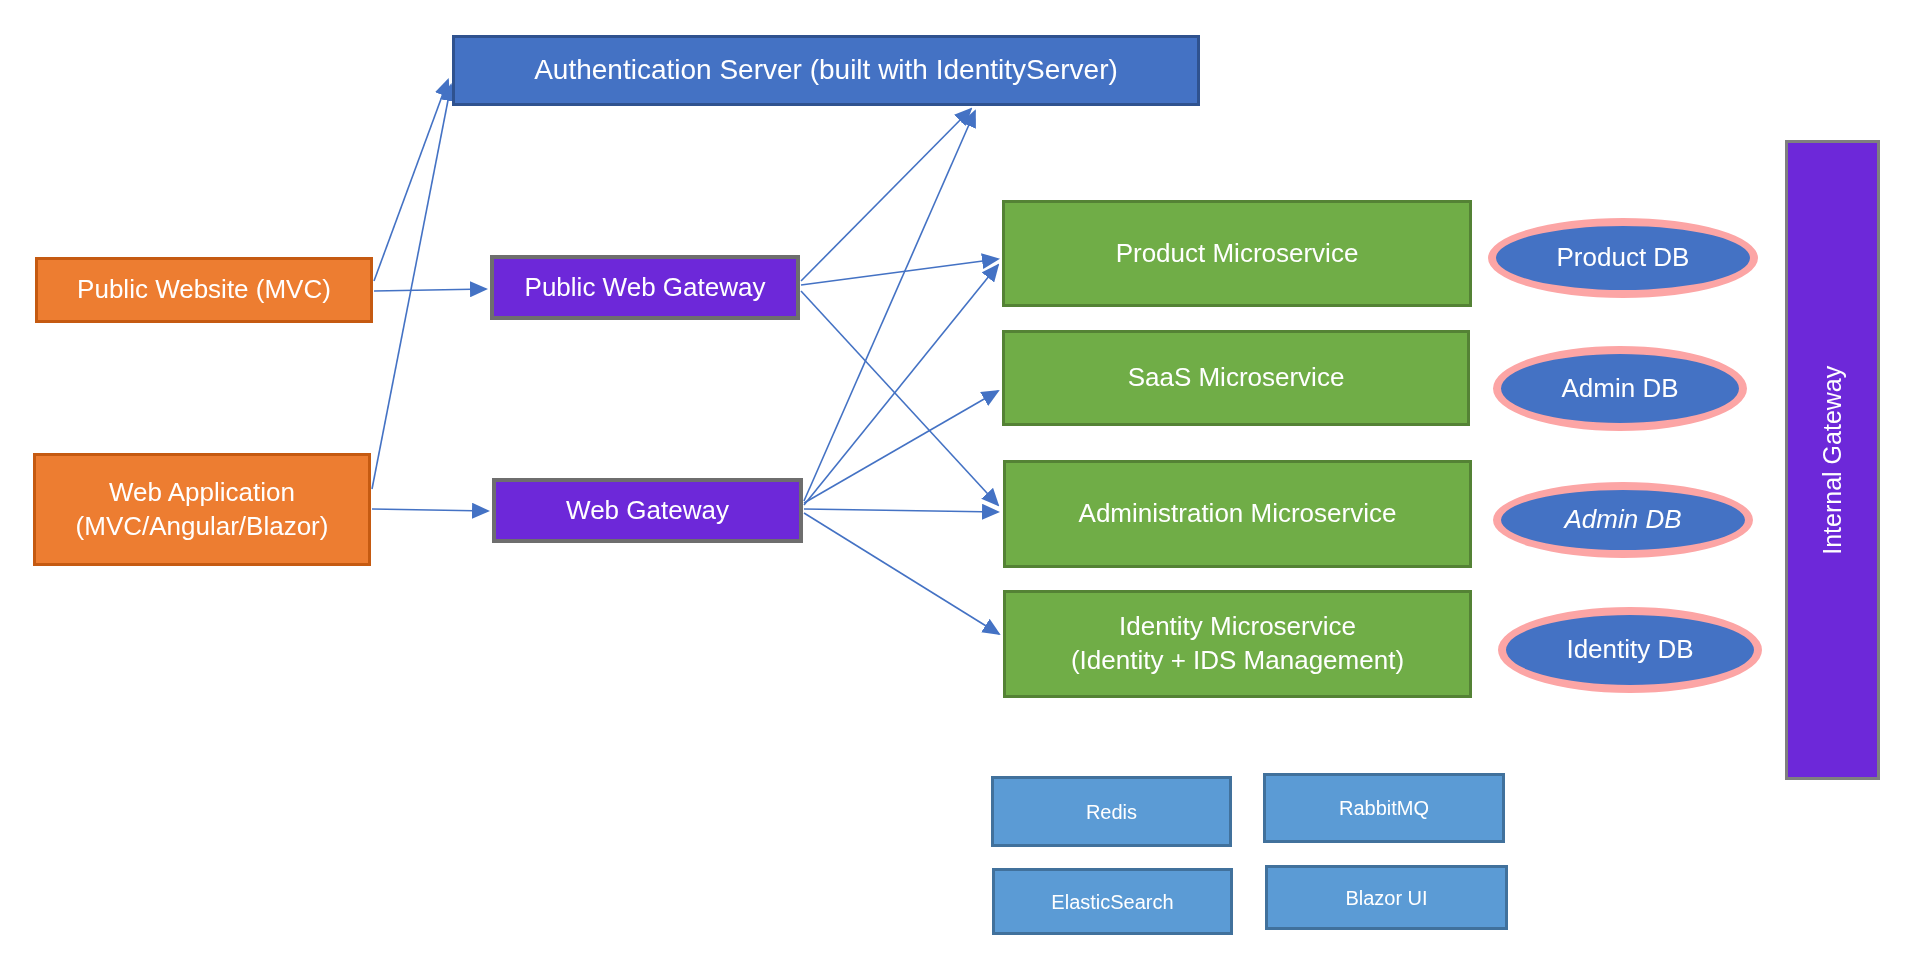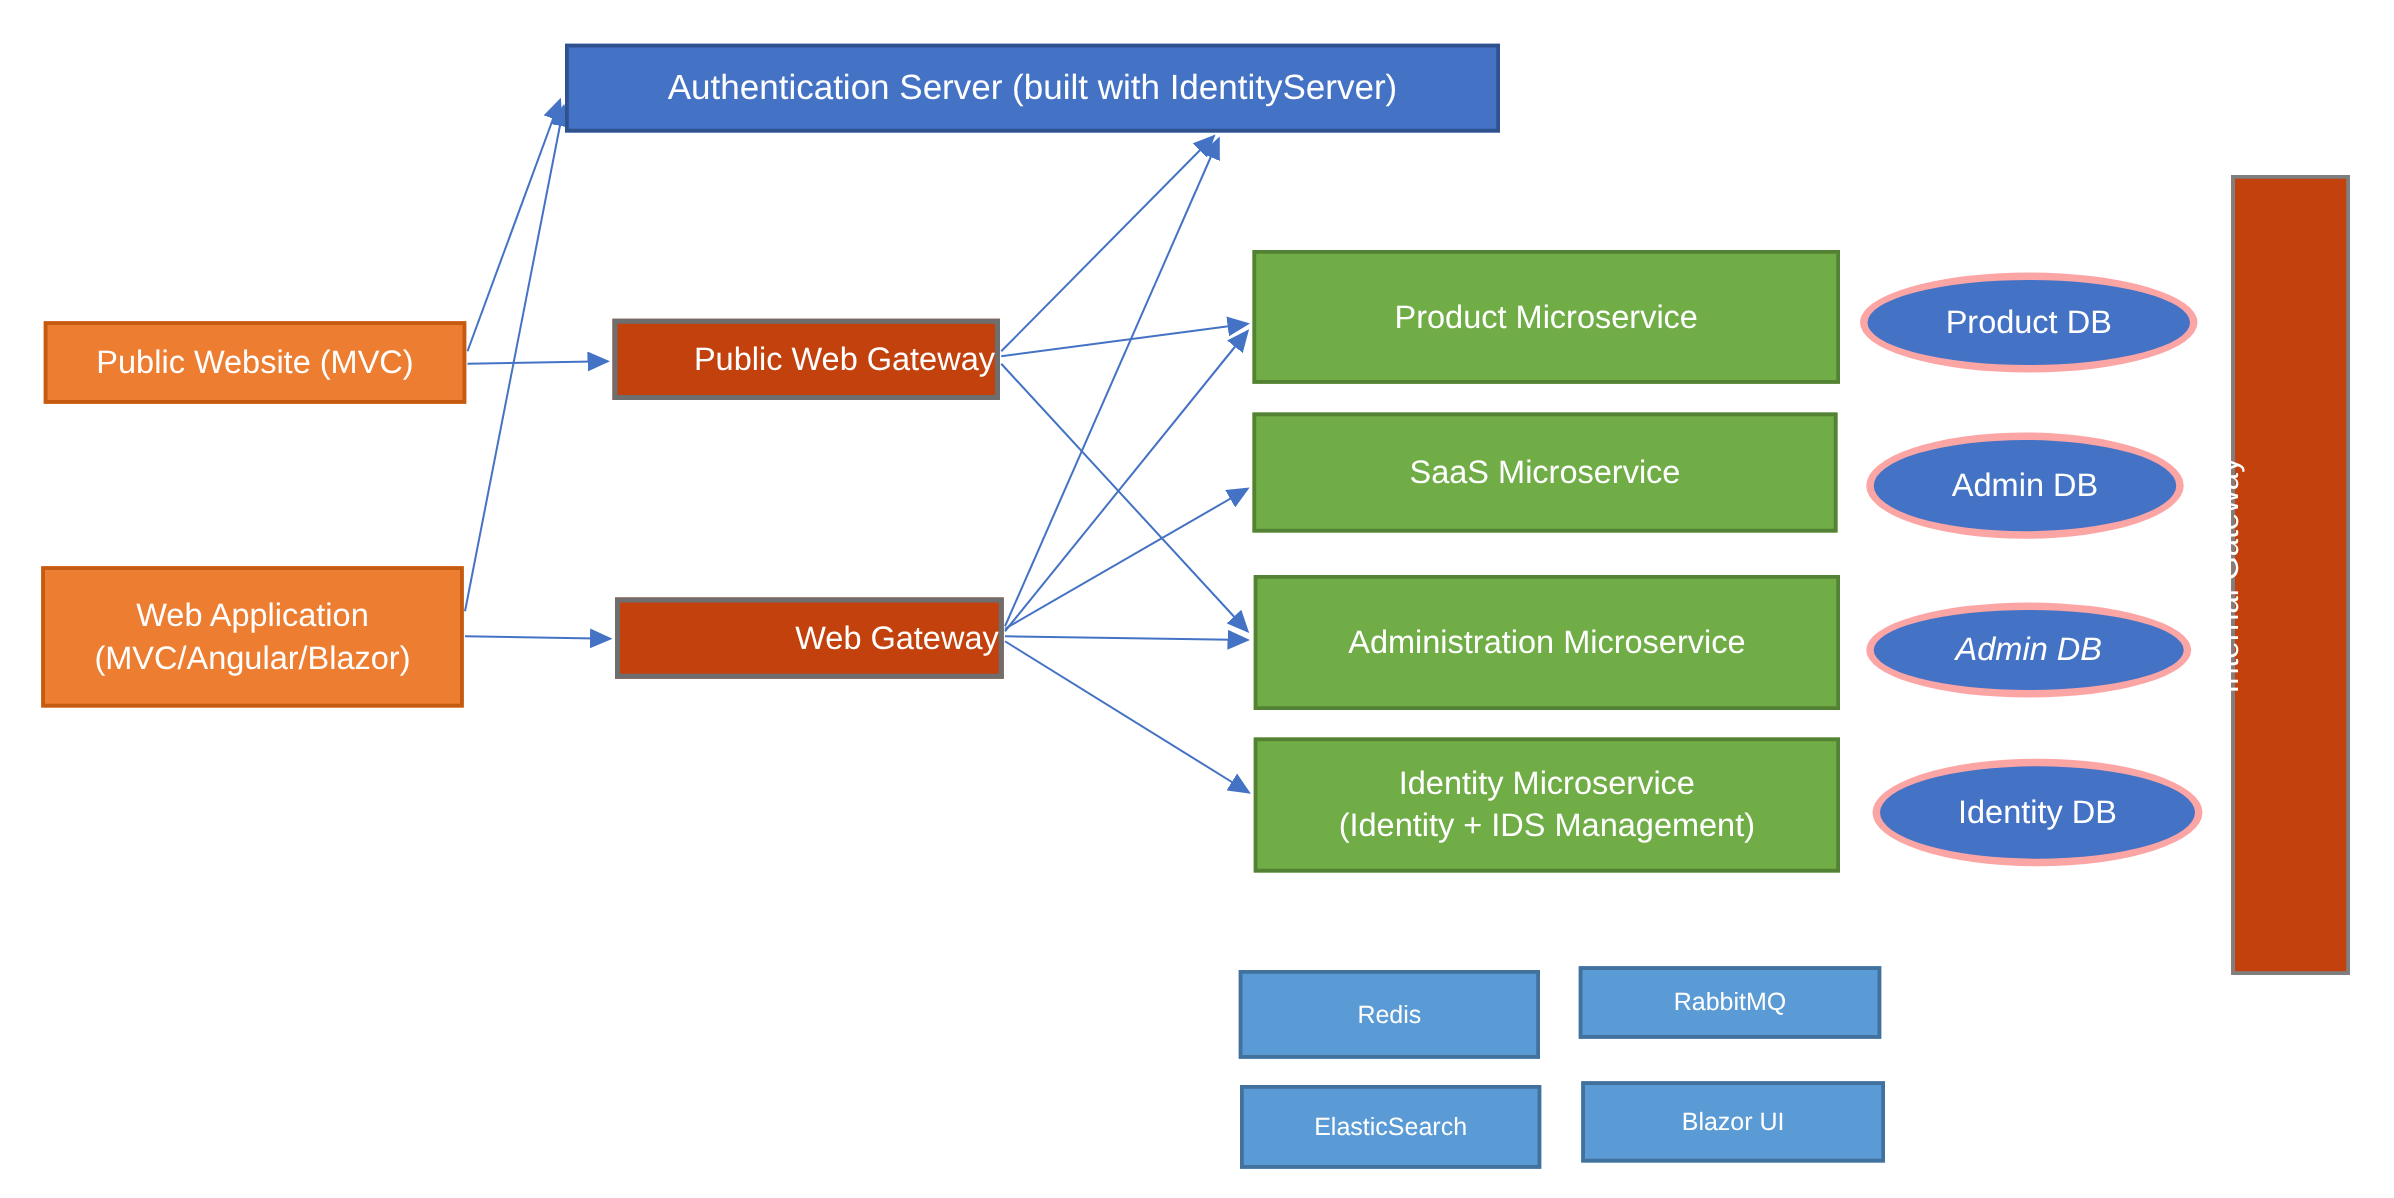--- a/index.html
+++ b/index.html
@@ -12,24 +12,24 @@
   }
   #edges-layer { position:absolute; left:0; top:0; z-index:0; }
   .node {
     position:absolute; box-sizing:border-box;
     display:flex; align-items:center; justify-content:center;
     color:#ffffff; text-align:center; z-index:1;
     font-size:26px; line-height:1.3;
   }
   .blue   { background:#4472C4; border:3px solid #2F528F; }
   .orange { background:#ED7D31; border:3px solid #C55A11; }
-  .gray   { background:#c2410c; border:4px solid #6E6E6E;justify-content:flex-end; }
+  .gray   { background:#6d28d9; border:4px solid #6E6E6E; }
   .green  { background:#70AD47; border:3px solid #548235; }
   .lblue  { background:#5B9BD5; border:3px solid #41719C; font-size:20px; }
-  .ellipse{ background:#4472C4; border:6px solid #fca5a5; border-radius:50%; }
+  .ellipse{ background:#4472C4; border:8px solid #fca5a5; border-radius:50%; }
   .two-line span { display:block; }
   .auth-label { font-size:28px; }
   .vertical-label {
     transform:rotate(-90deg);
     white-space:nowrap; font-size:25px;
   }
 </style>
 </head>
 <body>
 
@@ -116,21 +116,21 @@
   </div>
 
   <div class="node gray" style="left:1785px; top:140px; width:95px; height:640px; border-width:3px; border-color:#7F7F7F;">
     <span class="vertical-label">Internal Gateway</span>
   </div>
 
   <div class="node lblue" style="left:991px; top:776px; width:241px; height:71px;">
     <span>Redis</span>
   </div>
 
-  <div class="node lblue" style="left:1263px; top:773px; width:242px; height:58px;">
+  <div class="node lblue" style="left:1263px; top:773px; width:242px; height:70px;">
     <span>RabbitMQ</span>
   </div>
 
   <div class="node lblue" style="left:992px; top:868px; width:241px; height:67px;">
     <span>ElasticSearch</span>
   </div>
 
   <div class="node lblue" style="left:1265px; top:865px; width:243px; height:65px;">
     <span>Blazor UI</span>
   </div>

